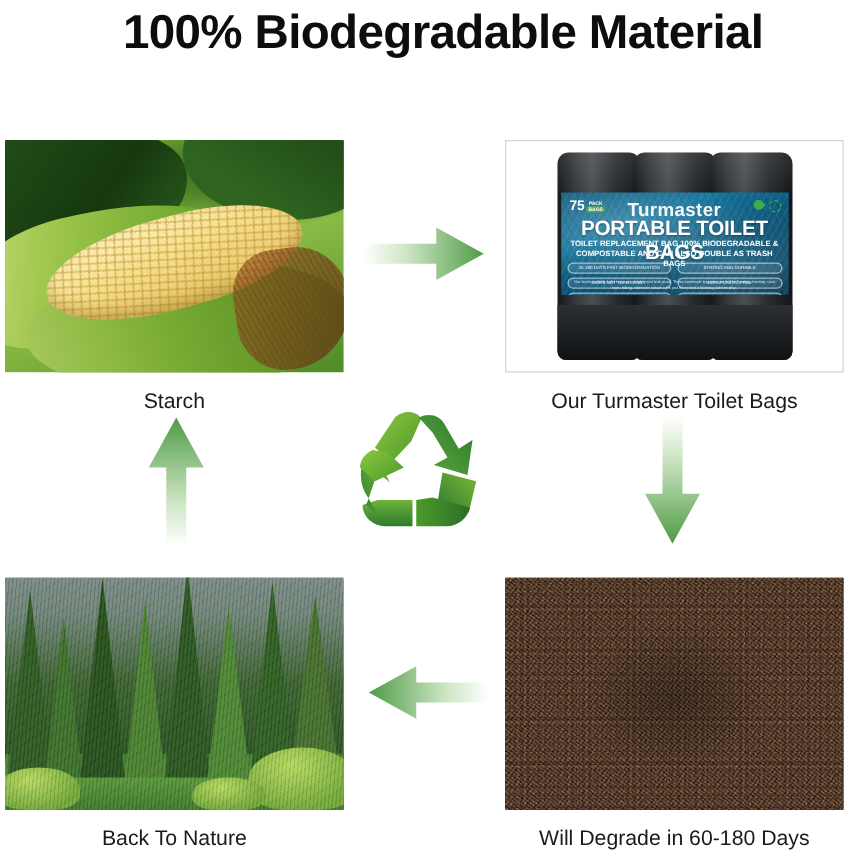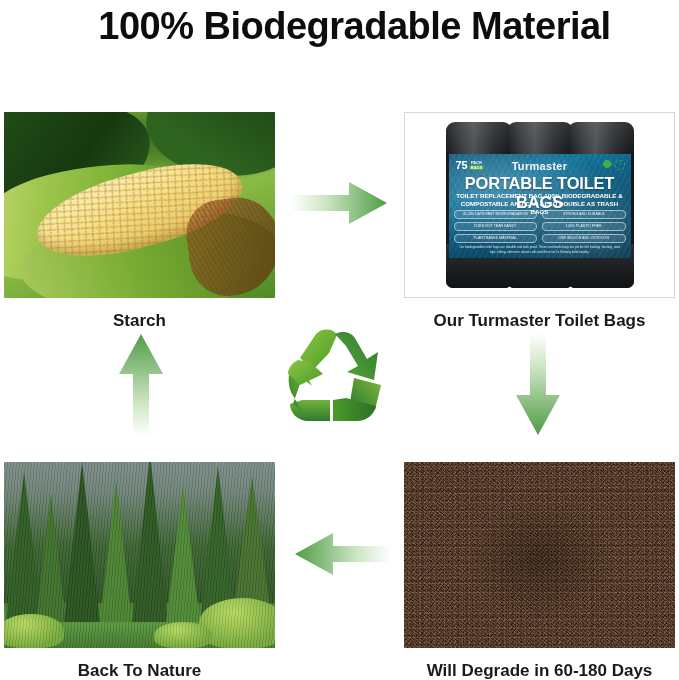--- a/index.html
+++ b/index.html
@@ -58,21 +58,21 @@
     position: relative;
     overflow: hidden;
     border-radius: 1px;
   }
   .caption {
     text-align: center;
     font-size: 17px;
     line-height: 22px;
     padding-top: 12px;
     color: #1a1a1a;
-    font-weight: 700;
+    font-weight: 400;
   }
 
   
   .corn {
     background:
       radial-gradient(ellipse 60% 40% at 20% 18%, #2f5c1c 0%, rgba(47,92,28,0) 70%),
       radial-gradient(ellipse 50% 35% at 78% 12%, #1f4412 0%, rgba(31,68,18,0) 72%),
       linear-gradient(160deg, #7fae3a 0%, #5f9a2c 28%, #8bbb46 55%, #4f8a26 100%);
   }
   .corn-leaf-dark {
@@ -167,21 +167,21 @@
   .roll-bottom-band {
     position: absolute; left: 0; right: 0; bottom: 0; height: 44px;
     background: linear-gradient(180deg, #2c3033 0%, #101214 100%);
     border-radius: 0 0 7px 7px;
   }
   .label {
     position: absolute;
     left: 3px;
     top: 32px;
     width: 182px;
-    height: 104px;
+    height: 82px;
     overflow: hidden;
     background:
       radial-gradient(ellipse at 25% 30%, rgba(255,255,255,0.22), rgba(255,255,255,0) 55%),
       radial-gradient(ellipse at 75% 70%, rgba(120,200,230,0.28), rgba(0,0,0,0) 60%),
       linear-gradient(160deg, #0d5a7d 0%, #12749c 30%, #0b4d6d 62%, #072f46 100%);
     color: #ffffff;
   }
   .label-ripple {
     position: absolute; inset: 0;
     background:
@@ -203,21 +203,21 @@
   .pack-word span:first-child {
     font-size: 4px; font-weight: 700; color: #ffffff; line-height: 4.5px;
   }
   .pack-word span:last-child {
     font-size: 4px; font-weight: 700; color: #ffffff; line-height: 5px;
     background: #4fa64f; padding: 0 2px; border-radius: 2px;
   }
   .brand {
     position: absolute; left: 0; right: 0; top: 6px;
     text-align: center;
-    font-size: 11px; font-weight: 700; letter-spacing: 0.3px;
+    font-size: 15px; font-weight: 700; letter-spacing: 0.3px;
     color: #f2f6f7; z-index: 3;
   }
   .eco-icons {
     position: absolute; right: 6px; top: 6px;
     display: flex; gap: 4px; z-index: 3;
   }
   .eco-leaf {
     width: 8px; height: 8px; border-radius: 50% 0 50% 50%;
     background: #3fae4a; transform: rotate(45deg);
   }

